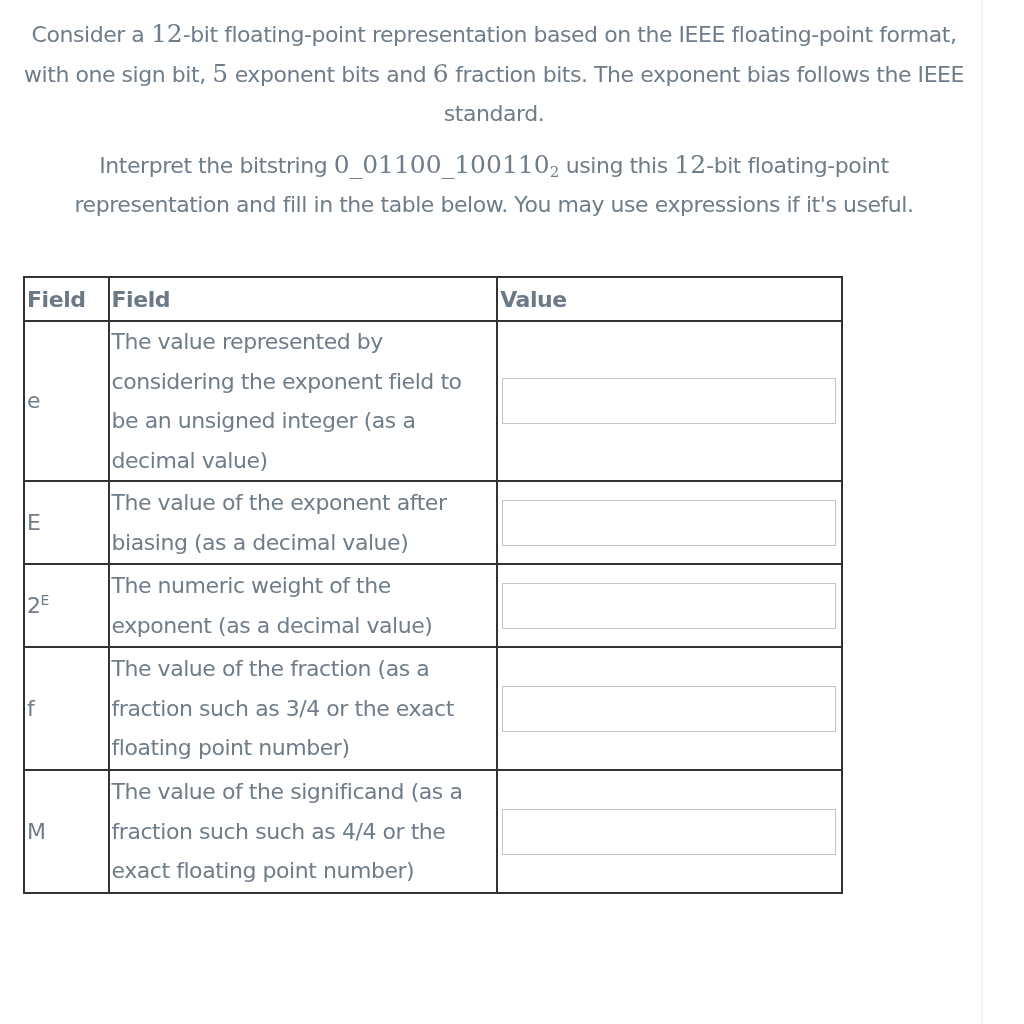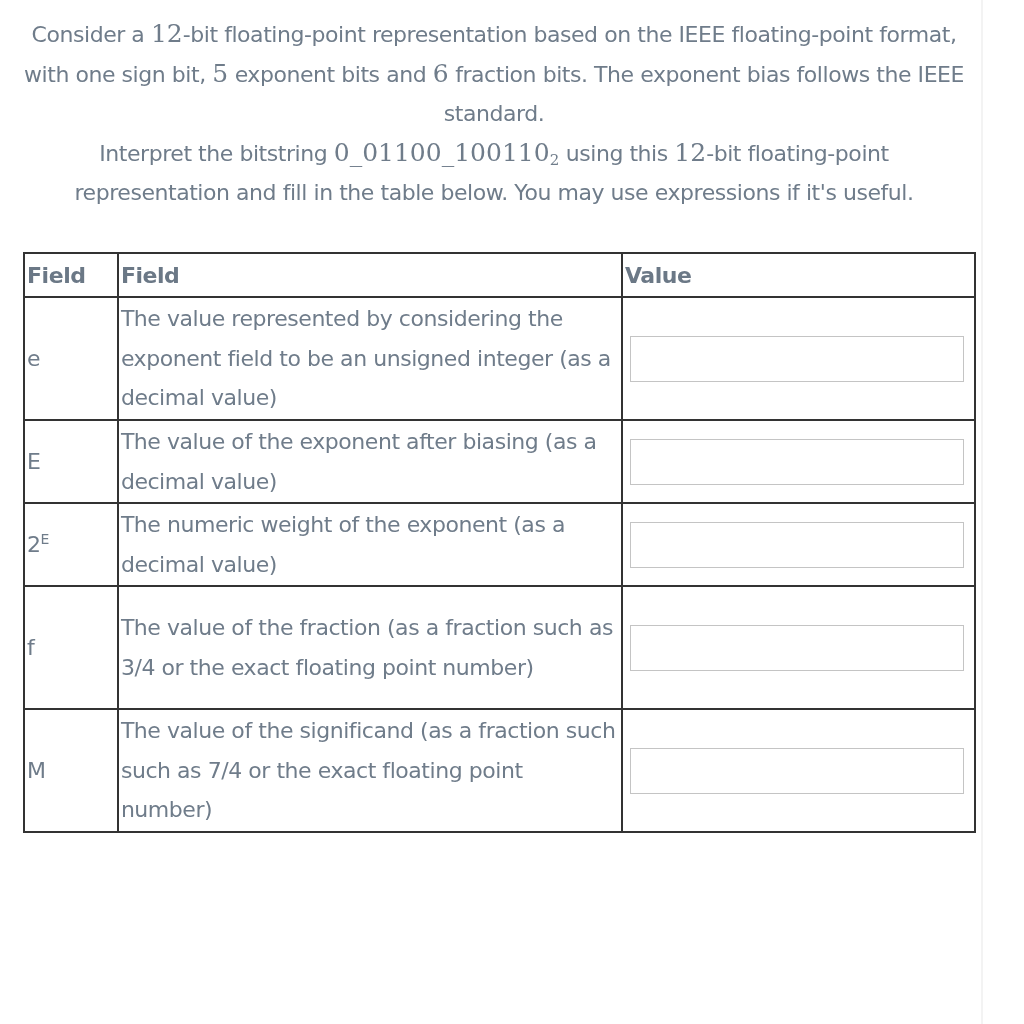--- a/index.html
+++ b/index.html
@@ -5,25 +5,25 @@
   html, body { margin: 0; padding: 0; }
   body {
     width: 1024px; height: 1024px; background: #ffffff; position: relative; overflow: hidden;
     font-family: "DejaVu Sans", sans-serif; color: #6f7c8a;
   }
   .right-rule { position: absolute; left: 981px; top: 0; width: 2px; height: 1024px; background: #f3f3f3; }
   .content { position: absolute; left: 24px; top: 14px; width: 940px; text-align: center; }
   p.para {
     margin: 0; font-size: 22px; line-height: 39px; letter-spacing: -0.45px; color: #6f7c8a;
   }
-  p.para + p.para { }
+  p.para + p.para { margin-top: 12px; }
   .math { font-family: "DejaVu Serif", serif; font-size: 25px; letter-spacing: 0; color: #6f7c8a; }
   .math sub { font-size: 15px; vertical-align: -4px; line-height: 0; }
   table.qtable {
-    position: absolute; left: 23px; top: 252px; width: 953px;
+    position: absolute; left: 23px; top: 276px; width: 820px;
     border-collapse: collapse; border: 2px solid #4c1d95;
   }
   table.qtable th, table.qtable td {
     border: 2px solid #333; padding: 0 4px 0 2px; vertical-align: middle;
     font-size: 22px; letter-spacing: -0.45px; color: #6f7c8a; text-align: left;
   }
   table.qtable th { height: 42px; font-weight: bold; color: #6b7886; }
   col.c1 { width: 92px; } col.c2 { width: 494px; } col.c3 { width: 346px; }
   td.field { font-size: 20px; line-height: 38px; }
   td.mean { line-height: 39.5px; border-radius: 32px; }
@@ -81,19 +81,19 @@
     </tr>
     <tr style="height:123px">
       <td class="field">f</td>
       <td class="mean">The value of the fraction (as a fraction such as 3/4 or the exact floating point number)</td>
       <td class="val">
           <input type="text" value="" style="">
         </td>
     </tr>
     <tr style="height:123px">
       <td class="field">M</td>
-      <td class="mean">The value of the significand (as a fraction such such as 7/4 or the exact floating point number)</td>
+      <td class="mean">The value of the significand (as a fraction such such as 4/4 or the exact floating point number)</td>
       <td class="val">
           <input type="text" value="" style="">
         </td>
     </tr>
   </tbody>
 </table>
 
 </body></html>

